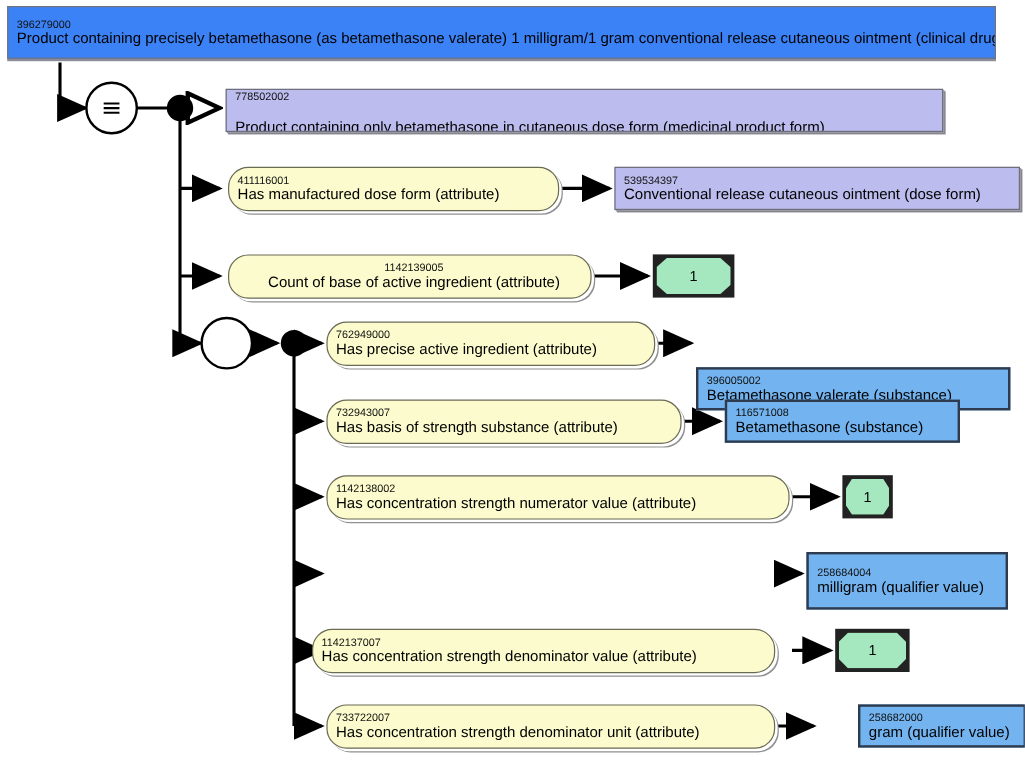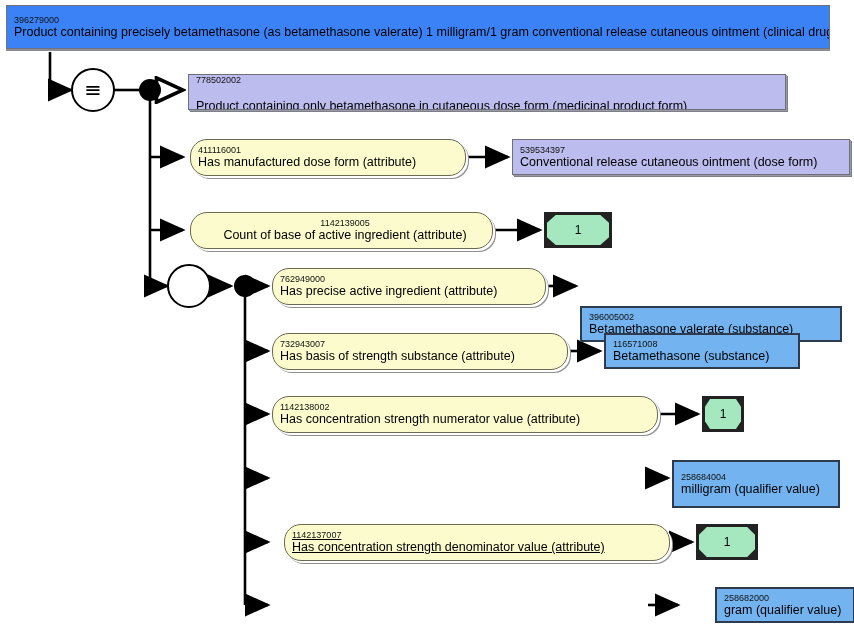--- a/index.html
+++ b/index.html
@@ -234,26 +234,30 @@
   </div>
   <div class="node value" style="left:702px; top:396px; width:42px; height:36px;">
     <div class="oct">1</div>
   </div>
 
   <div class="node substance" style="left:672px; top:460px; width:168px; height:48px;">
     <div class="sctid">258684004</div>
     <div class="term">milligram (qualifier value)</div>
   </div>
 
-  <div class="node attribute" style="left:284px; top:524px; width:386px; height:37px;text-decoration:underline;">
+  <div class="node attribute" style="left:260px; top:524px; width:386px; height:37px;">
     <div class="sctid">1142137007</div>
     <div class="term">Has concentration strength denominator value (attribute)</div>
   </div>
   <div class="node value" style="left:696px; top:524px; width:62px; height:36px;">
     <div class="oct">1</div>
   </div>
 
+  <div class="node attribute" style="left:272px; top:587px; width:374px; height:37px;">
+    <div class="sctid">733722007</div>
+    <div class="term">Has concentration strength denominator unit (attribute)</div>
+  </div>
   <div class="node substance" style="left:682px; top:587px; width:140px; height:36px;margin-left:33px;">
     <div class="sctid">258682000</div>
     <div class="term">gram (qualifier value)</div>
   </div>
 
 </div>
 
 </body></html>

